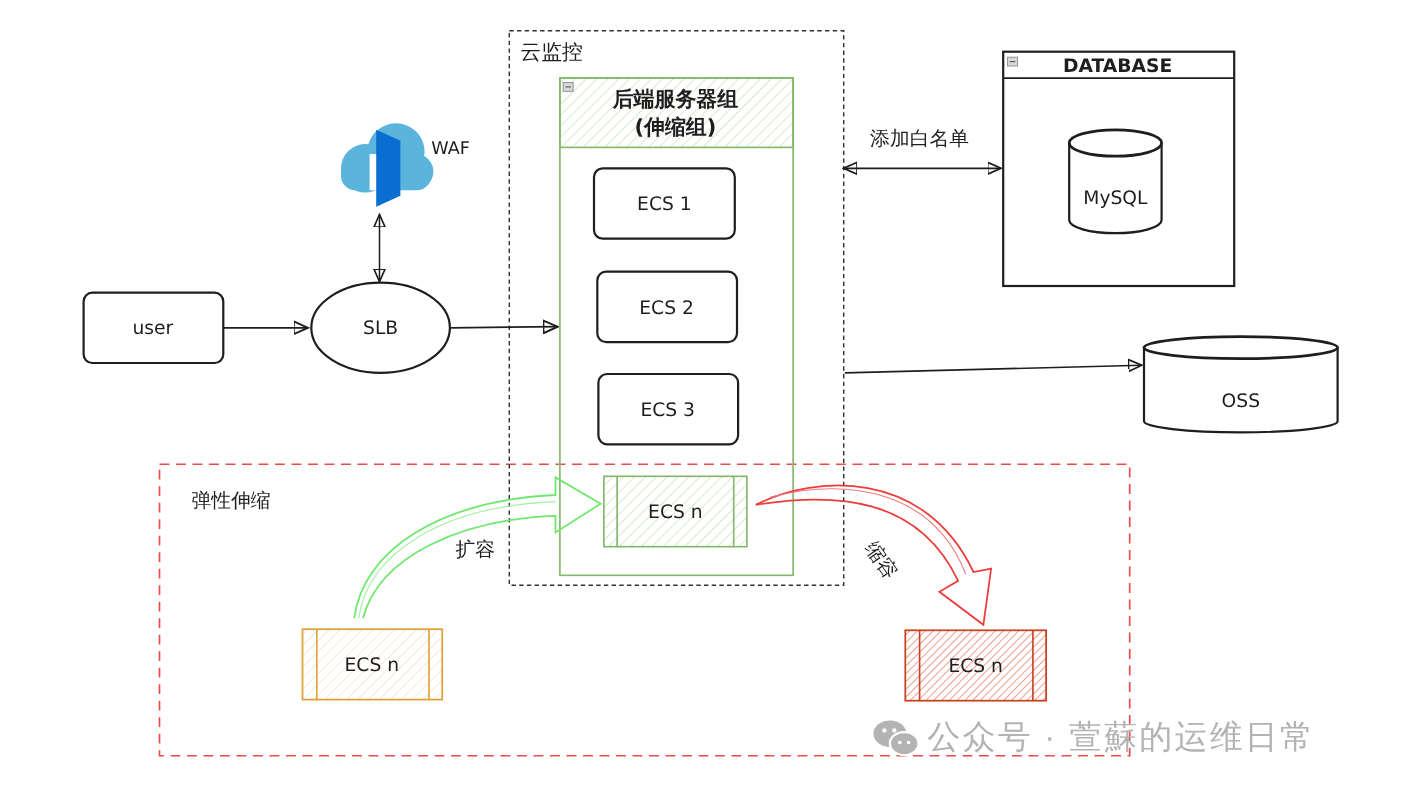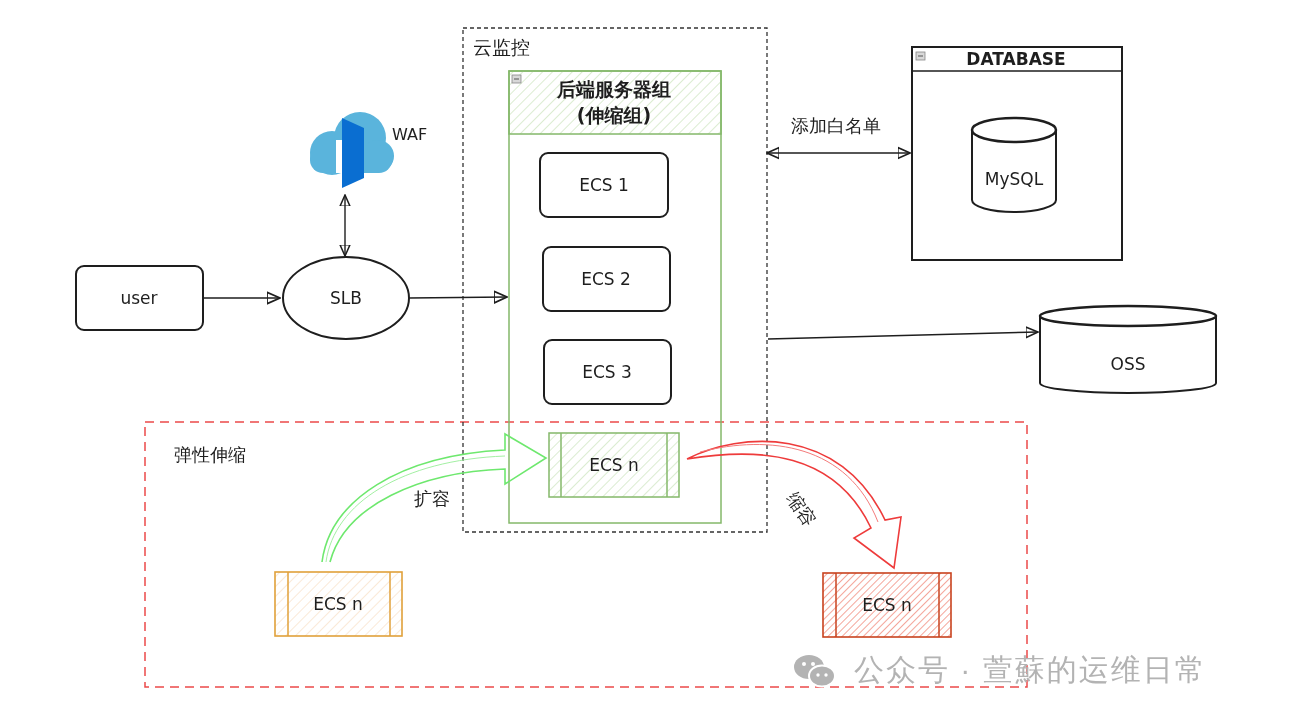--- a/index.html
+++ b/index.html
@@ -2,21 +2,21 @@
 <html><head>
 <meta charset="utf-8">
 <style>
   html, body { margin:0; padding:0; background:#ffffff; }
   body { width:1296px; height:722px; position:relative; overflow:hidden;
          font-family: "Liberation Sans", "DejaVu Sans", sans-serif; }
   svg#canvas { position:absolute; left:0; top:0; }
   .hand { font-family: "DejaVu Sans", sans-serif; fill:#1e1e1e; }
   .cjk { font-family: "DejaVu Sans", "Liberation Sans", sans-serif; fill:#1e1e1e; }
   .abs { position:absolute; white-space:nowrap; }
-  .watermark { font-size:30px; color:#b3b3b3; letter-spacing:2px; display:flex; align-items:center; gap:16px; }
+  .watermark { font-size:30px; color:#b3b3b3; letter-spacing:2px; display:flex; align-items:center; gap:5px; }
 </style>
 </head>
 <body>
 
 <svg id="canvas" width="1296" height="722" viewBox="0 0 1296 722" xmlns="http://www.w3.org/2000/svg">
   <defs>
     <pattern id="hatch-green" patternUnits="userSpaceOnUse" width="7" height="7" patternTransform="rotate(45)">
       <line x1="0" y1="0" x2="0" y2="7" stroke="#b7d9a3" stroke-width="1"></line>
     </pattern>
     <pattern id="hatch-orange" patternUnits="userSpaceOnUse" width="7" height="7" patternTransform="rotate(45)">

